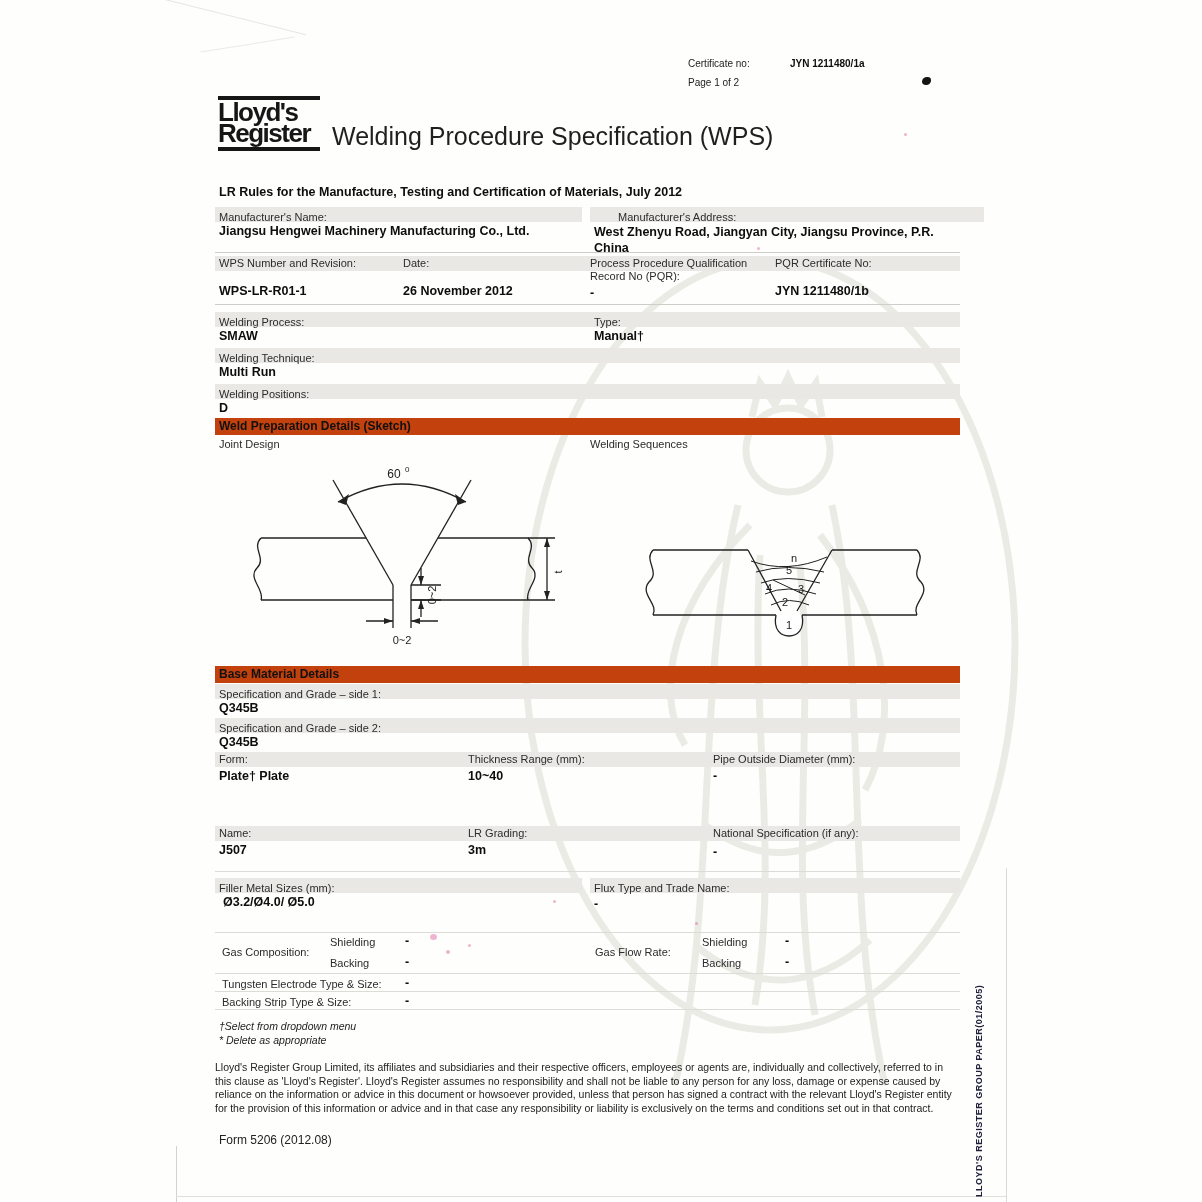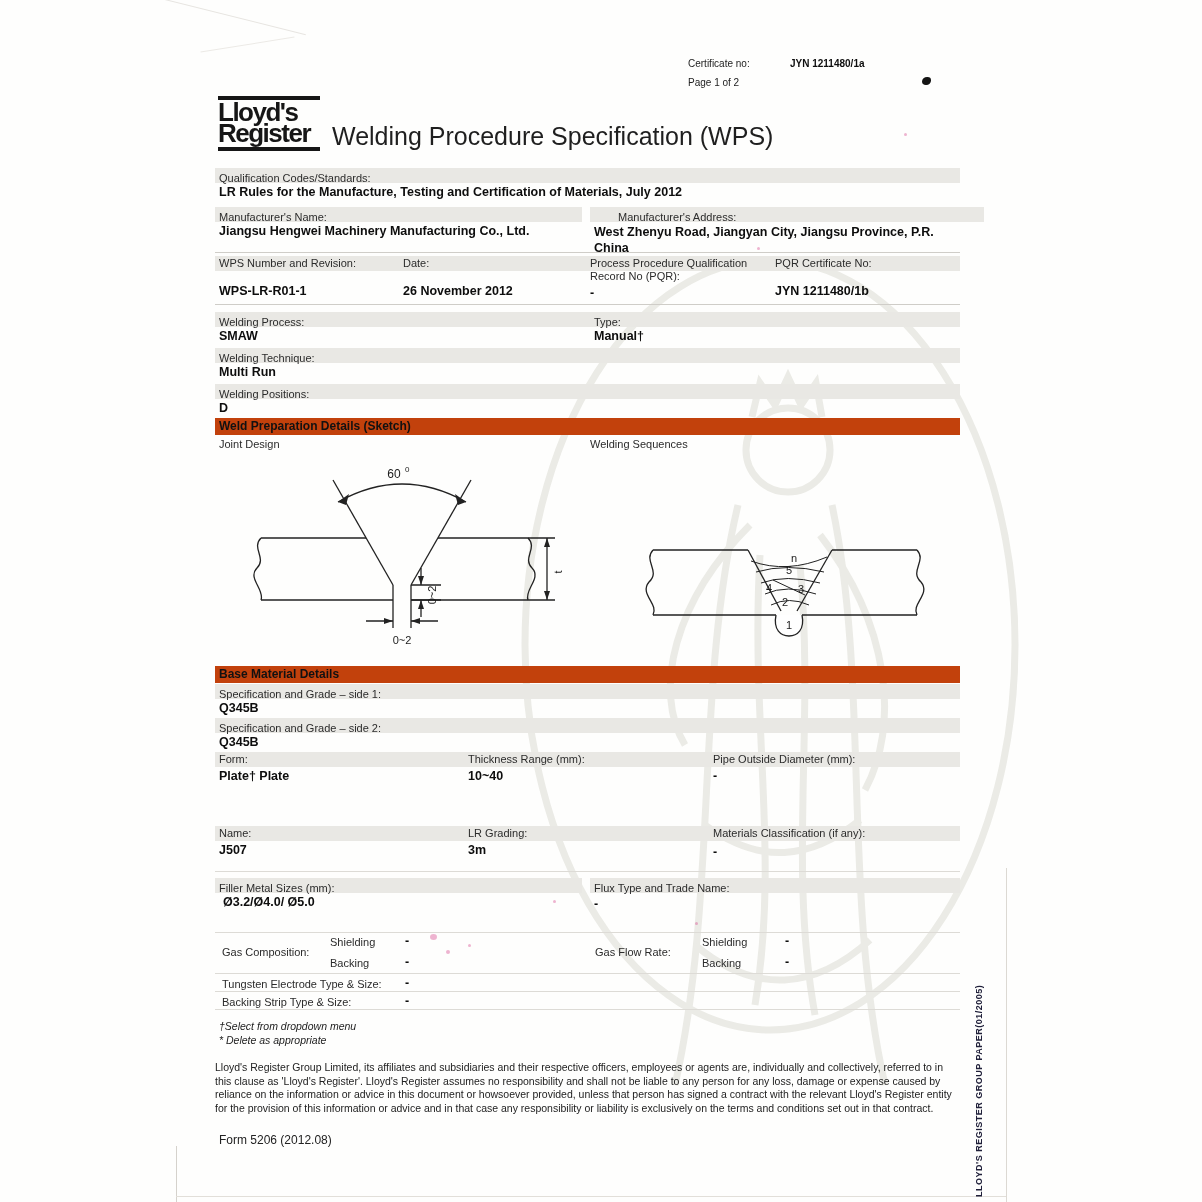--- a/index.html
+++ b/index.html
@@ -79,21 +79,20 @@
     <div class="logo-text">
       <div>Lloyd's</div>
       <div>Register</div>
     </div>
     <div class="logo-bar"></div>
   </div>
   <div class="doc-title">Welding Procedure Specification (WPS)</div>
 
   <div id="form">
 
-    <div class="bar" style="left:0;top:0;width:745px;"><span class="blbl">Qualification Codes/Standards:</span></div>
     <div class="val" style="left:4px;top:17px;">LR Rules for the Manufacture, Testing and Certification of Materials, July 2012</div>
 
     <div class="bar" style="left:0;top:39px;width:367px;"><span class="blbl">Manufacturer's Name:</span></div>
     <div class="bar" style="left:375px;top:39px;width:370px;padding-left:24px;"><span class="blbl">Manufacturer's Address:</span></div>
     <div class="val" style="left:4px;top:56px;">Jiangsu Hengwei Machinery Manufacturing Co., Ltd.</div>
     <div class="val" style="left:379px;top:56px;width:340px;white-space:normal;line-height:16px;">West Zhenyu Road, Jiangyan City, Jiangsu Province, P.R. China</div>
 
     <div class="hr" style="left:0;top:84px;"></div>
 
     <div class="bar" style="left:0;top:88px;width:745px;"></div>
@@ -197,21 +196,21 @@
     <div class="lbl" style="left:253px;top:585px;">Thickness Range (mm):</div>
     <div class="lbl" style="left:498px;top:585px;">Pipe Outside Diameter (mm):</div>
     <div class="val" style="left:4px;top:601px;">Plate† Plate</div>
     <div class="val" style="left:253px;top:601px;">10~40</div>
     <div class="val" style="left:498px;top:601px;">-</div>
 
 
     <div class="bar" style="left:0;top:658px;width:745px;"></div>
     <div class="lbl" style="left:4px;top:659px;">Name:</div>
     <div class="lbl" style="left:253px;top:659px;">LR Grading:</div>
-    <div class="lbl" style="left:498px;top:659px;">Materials Classification (if any):</div>
+    <div class="lbl" style="left:498px;top:659px;">National Specification (if any):</div>
     <div class="val" style="left:4px;top:675px;">J507</div>
     <div class="val" style="left:253px;top:675px;">3m</div>
     <div class="val" style="left:498px;top:677px;">-</div>
 
     <div class="hr" style="left:0;top:703px;background:#dddbd6;"></div>
 
     <div class="bar" style="left:0;top:710px;width:367px;"><span class="blbl">Filler Metal Sizes (mm):</span></div>
     <div class="bar" style="left:375px;top:710px;width:370px;"><span class="blbl">Flux Type and Trade Name:</span></div>
     <div class="val" style="left:8px;top:727px;">Ø3.2/Ø4.0/ Ø5.0</div>
     <div class="val" style="left:379px;top:729px;">-</div>

